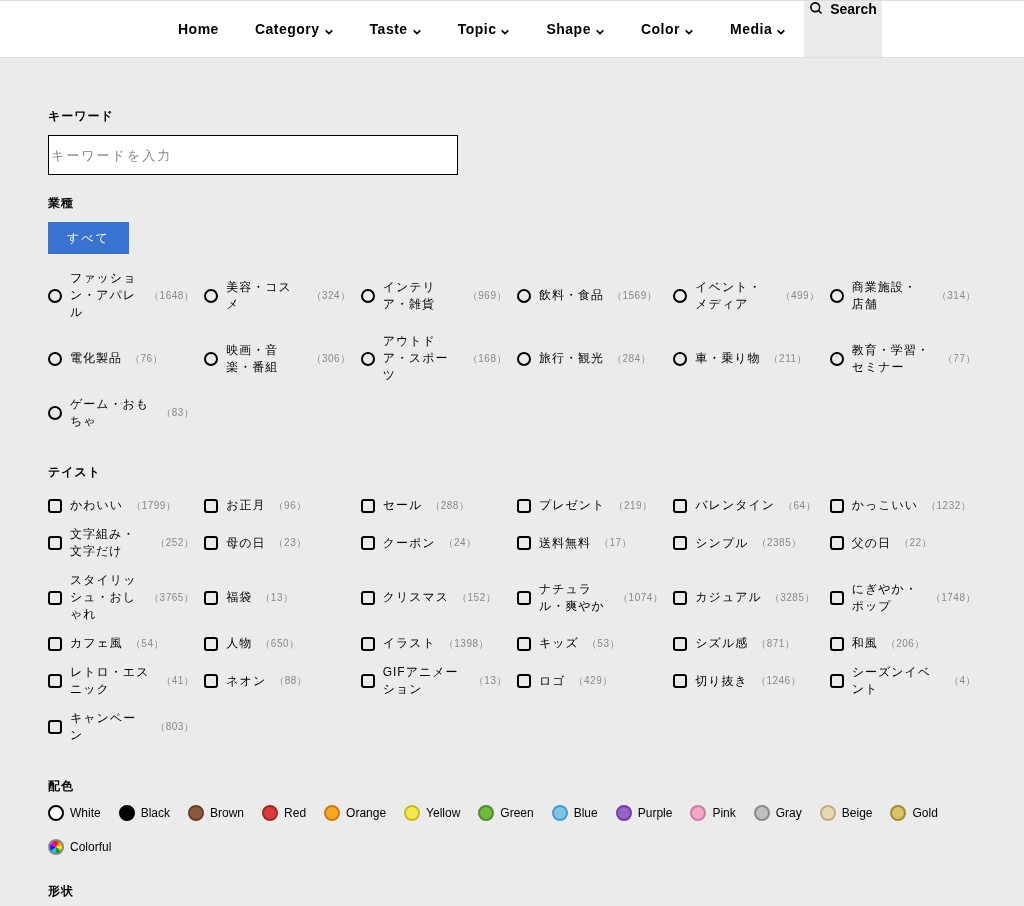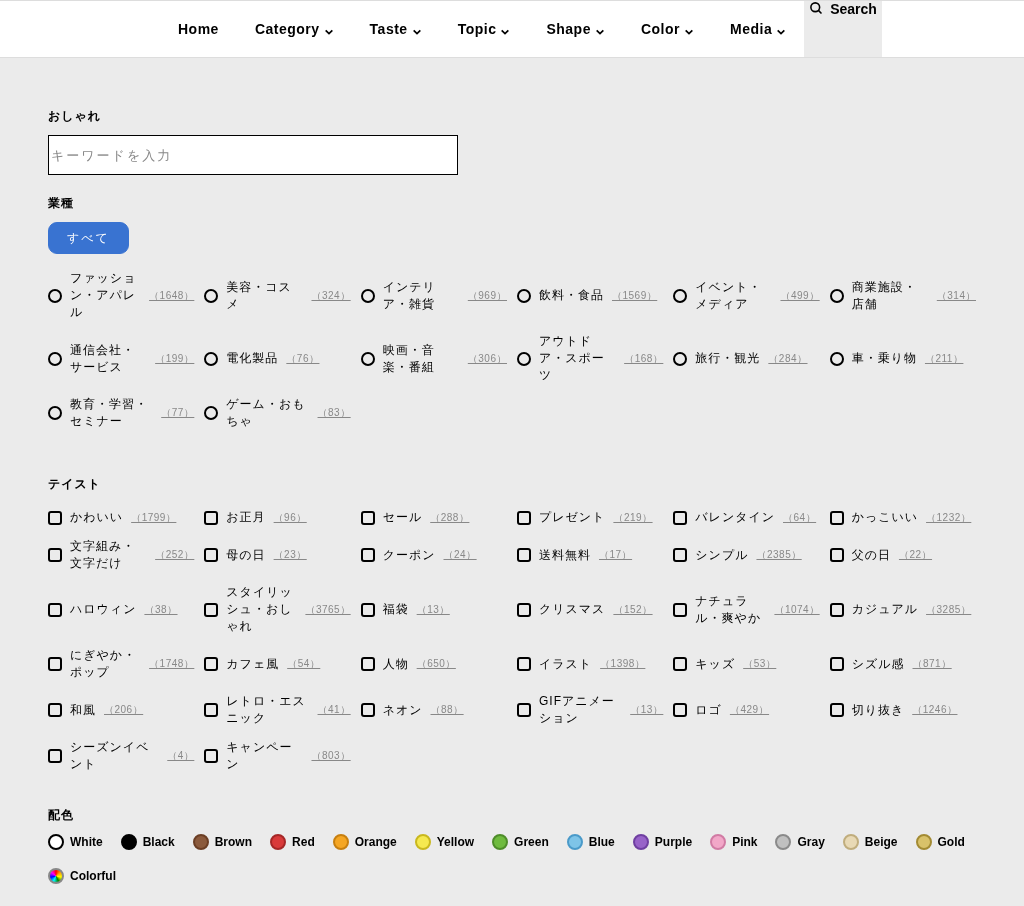--- a/index.html
+++ b/index.html
@@ -6,29 +6,29 @@
 body { font-family: -apple-system, BlinkMacSystemFont, "Segoe UI", sans-serif; background: #ebebeb; color: #000; width: 1024px; }
 .navbar { background: #fff; border-top: 1px solid #ddd; border-bottom: 1px solid #ddd; height: 58px; display: flex; align-items: center; padding: 0 160px 0 160px; }
 .nav-item { font-weight: 700; font-size: 14px; letter-spacing: 0.5px; padding: 0 18px; display: flex; align-items: center; gap: 4px; cursor: pointer; height: 100%; }
 .nav-search { margin-left: auto; background: #ebebeb; display: flex; align-items: flex-start; gap: 6px; font-weight: 700; font-size: 14px; padding: 0 5px; height: 100%; cursor: pointer; }
 .chev { width: 10px; height: 10px; display: inline-block; }
 .chev svg { width: 10px; height: 10px; }
 .container { padding: 30px 48px; }
 .section-label { font-size: 12px; font-weight: 700; letter-spacing: 1px; margin: 20px 0 10px; }
 .keyword-input { width: 410px; height: 40px; border: 1px solid #000; background: #fff; padding: 0 2px; font-size: 13px; letter-spacing: 2px; }
 .keyword-input::placeholder { color: #888; }
-.btn { display: inline-flex; align-items: center; justify-content: center; height: 32px; padding: 0 18px; border: 1px solid #000; background: #fff; font-size: 12px; font-weight: 500; letter-spacing: 2px; border-radius: 9px; cursor: pointer; margin-right: 0; }
+.btn { display: inline-flex; align-items: center; justify-content: center; height: 32px; padding: 0 18px; border: 1px solid #000; background: #fff; font-size: 12px; font-weight: 500; letter-spacing: 2px; border-radius: 0; cursor: pointer; margin-right: 0; }
 .btn.active { background: #3973d1; border-color: #3973d1; color: #fff; }
 .radio-grid, .check-grid { display: grid; grid-template-columns: repeat(6, 1fr); column-gap: 10px; row-gap: 0; }
 .opt { display: flex; align-items: center; gap: 8px; font-size: 12px; padding: 6px 0; cursor: pointer; letter-spacing: 1px; font-weight: 500; }
 .radio-circle { width: 14px; height: 14px; border: 2px solid #000; border-radius: 50%; flex-shrink: 0; }
 .check-box { width: 14px; height: 14px; border: 2px solid #000; border-radius: 3px; flex-shrink: 0; }
-.count { font-size: 10px; color: #888; font-weight: 400; letter-spacing: 0.5px; text-decoration: underline; }
+.count { font-size: 10px; color: #888; font-weight: 400; letter-spacing: 0.5px; }
 .color-row { display: flex; flex-wrap: wrap; gap: 18px; align-items: center; }
-.color-opt { display: flex; align-items: center; gap: 6px; font-size: 12px; font-weight: 700; cursor: pointer; }
+.color-opt { display: flex; align-items: center; gap: 6px; font-size: 12px; font-weight: 400; cursor: pointer; }
 .swatch { width: 16px; height: 16px; border-radius: 50%; border: 2px solid #000; flex-shrink: 0; }
 .shape-row, .media-row { display: flex; gap: 10px; }
 </style>
 </head>
 <body>
 
 <nav class="navbar">
     <div class="nav-item">
       <span>Home</span>
     </div>
@@ -71,21 +71,21 @@
     <div class="nav-search">
       <span><svg width="15" height="15" viewBox="0 0 24 24" fill="none" stroke="#000" stroke-width="2.5">
           <circle cx="10" cy="10" r="7"></circle>
           <line x1="20" y1="20" x2="15" y2="15"></line>
         </svg></span>
       <span>Search</span>
     </div>
   </nav>
 
 <div class="container">
-  <div class="section-label">おしゃれ</div>
+  <div class="section-label">キーワード</div>
   <input class="keyword-input" placeholder="キーワードを入力" style="">
 
   <div class="section-label">業種</div>
   <button class="btn active">すべて</button>
   <div class="radio-grid" id="industry-grid" style="margin-top:10px;">
       <div class="opt">
         <span class="radio-circle"></span>
         <span>ファッション・アパレル</span>
         <span class="count">（1648）</span>
       </div>
@@ -109,25 +109,20 @@
         <span>イベント・メディア</span>
         <span class="count">（499）</span>
       </div>
       <div class="opt">
         <span class="radio-circle"></span>
         <span>商業施設・店舗</span>
         <span class="count">（314）</span>
       </div>
       <div class="opt">
         <span class="radio-circle"></span>
-        <span>通信会社・サービス</span>
-        <span class="count">（199）</span>
-      </div>
-      <div class="opt">
-        <span class="radio-circle"></span>
         <span>電化製品</span>
         <span class="count">（76）</span>
       </div>
       <div class="opt">
         <span class="radio-circle"></span>
         <span>映画・音楽・番組</span>
         <span class="count">（306）</span>
       </div>
       <div class="opt">
         <span class="radio-circle"></span>
@@ -149,21 +144,21 @@
         <span>教育・学習・セミナー</span>
         <span class="count">（77）</span>
       </div>
       <div class="opt">
         <span class="radio-circle"></span>
         <span>ゲーム・おもちゃ</span>
         <span class="count">（83）</span>
       </div>
     </div>
 
-  <div class="section-label" style="margin-top:40px;">テイスト</div>
+  <div class="section-label" style="margin-top:28px;">テイスト</div>
   <div class="check-grid" id="taste-grid">
       <div class="opt">
         <span class="check-box"></span>
         <span>かわいい</span>
         <span class="count">（1799）</span>
       </div>
       <div class="opt">
         <span class="check-box"></span>
         <span>お正月</span>
         <span class="count">（96）</span>
@@ -210,25 +205,20 @@
       </div>
       <div class="opt">
         <span class="check-box"></span>
         <span>シンプル</span>
         <span class="count">（2385）</span>
       </div>
       <div class="opt">
         <span class="check-box"></span>
         <span>父の日</span>
         <span class="count">（22）</span>
-      </div>
-      <div class="opt">
-        <span class="check-box"></span>
-        <span>ハロウィン</span>
-        <span class="count">（38）</span>
       </div>
       <div class="opt">
         <span class="check-box"></span>
         <span>スタイリッシュ・おしゃれ</span>
         <span class="count">（3765）</span>
       </div>
       <div class="opt">
         <span class="check-box"></span>
         <span>福袋</span>
         <span class="count">（13）</span>

